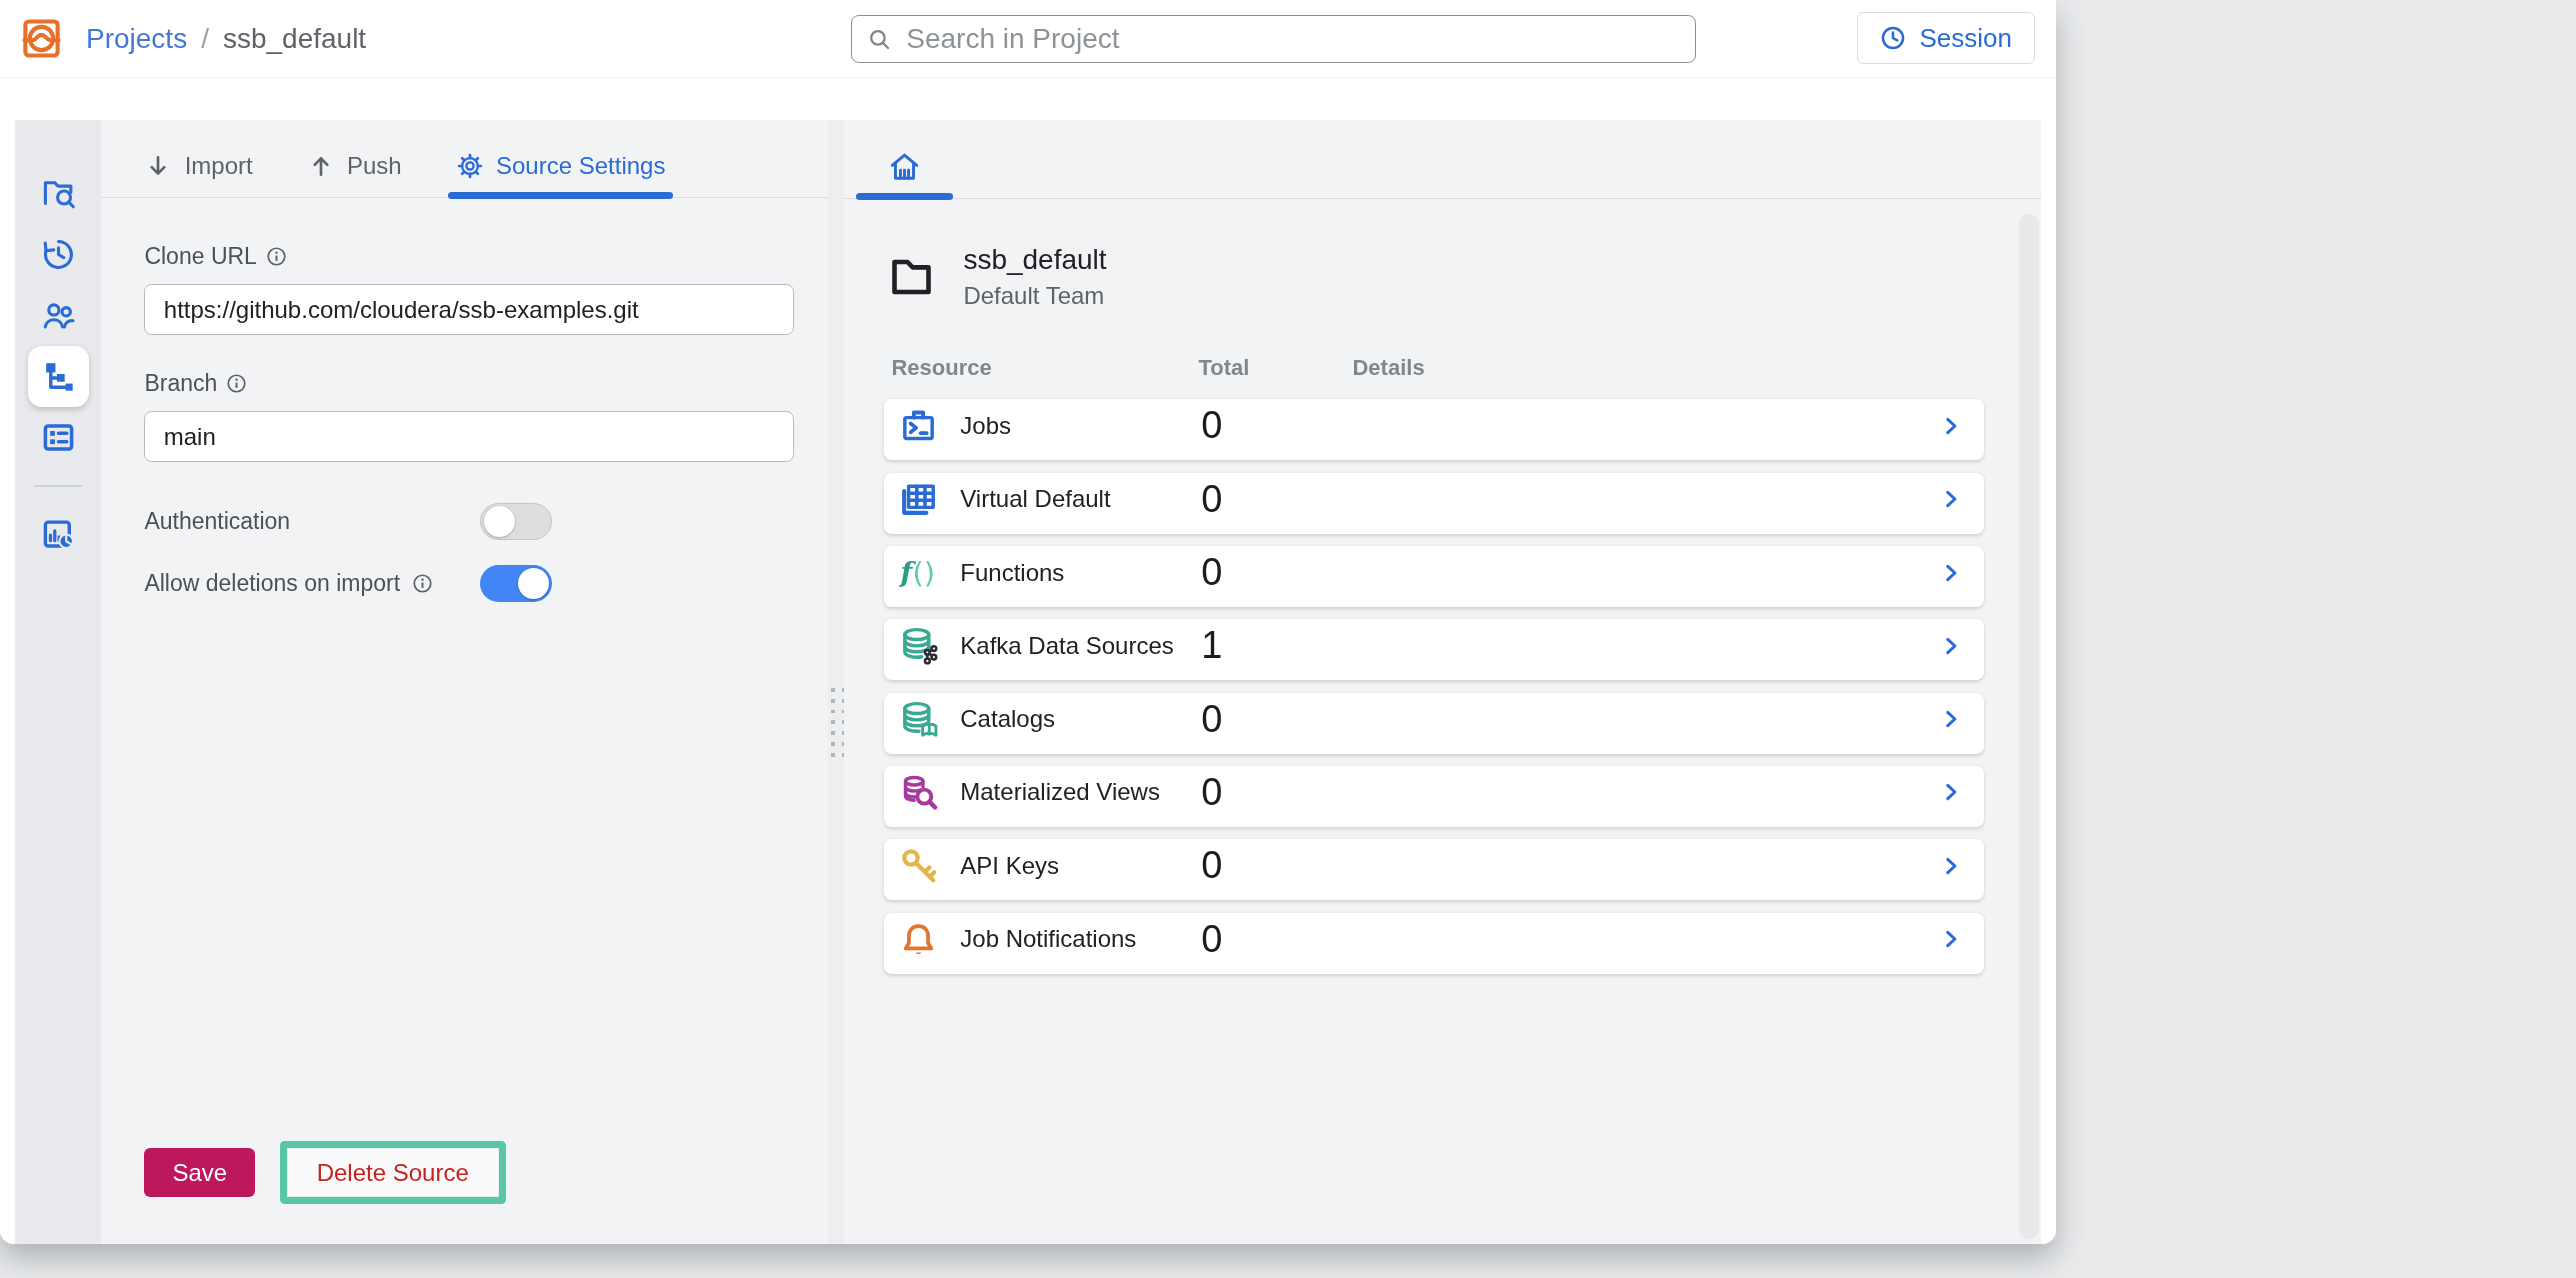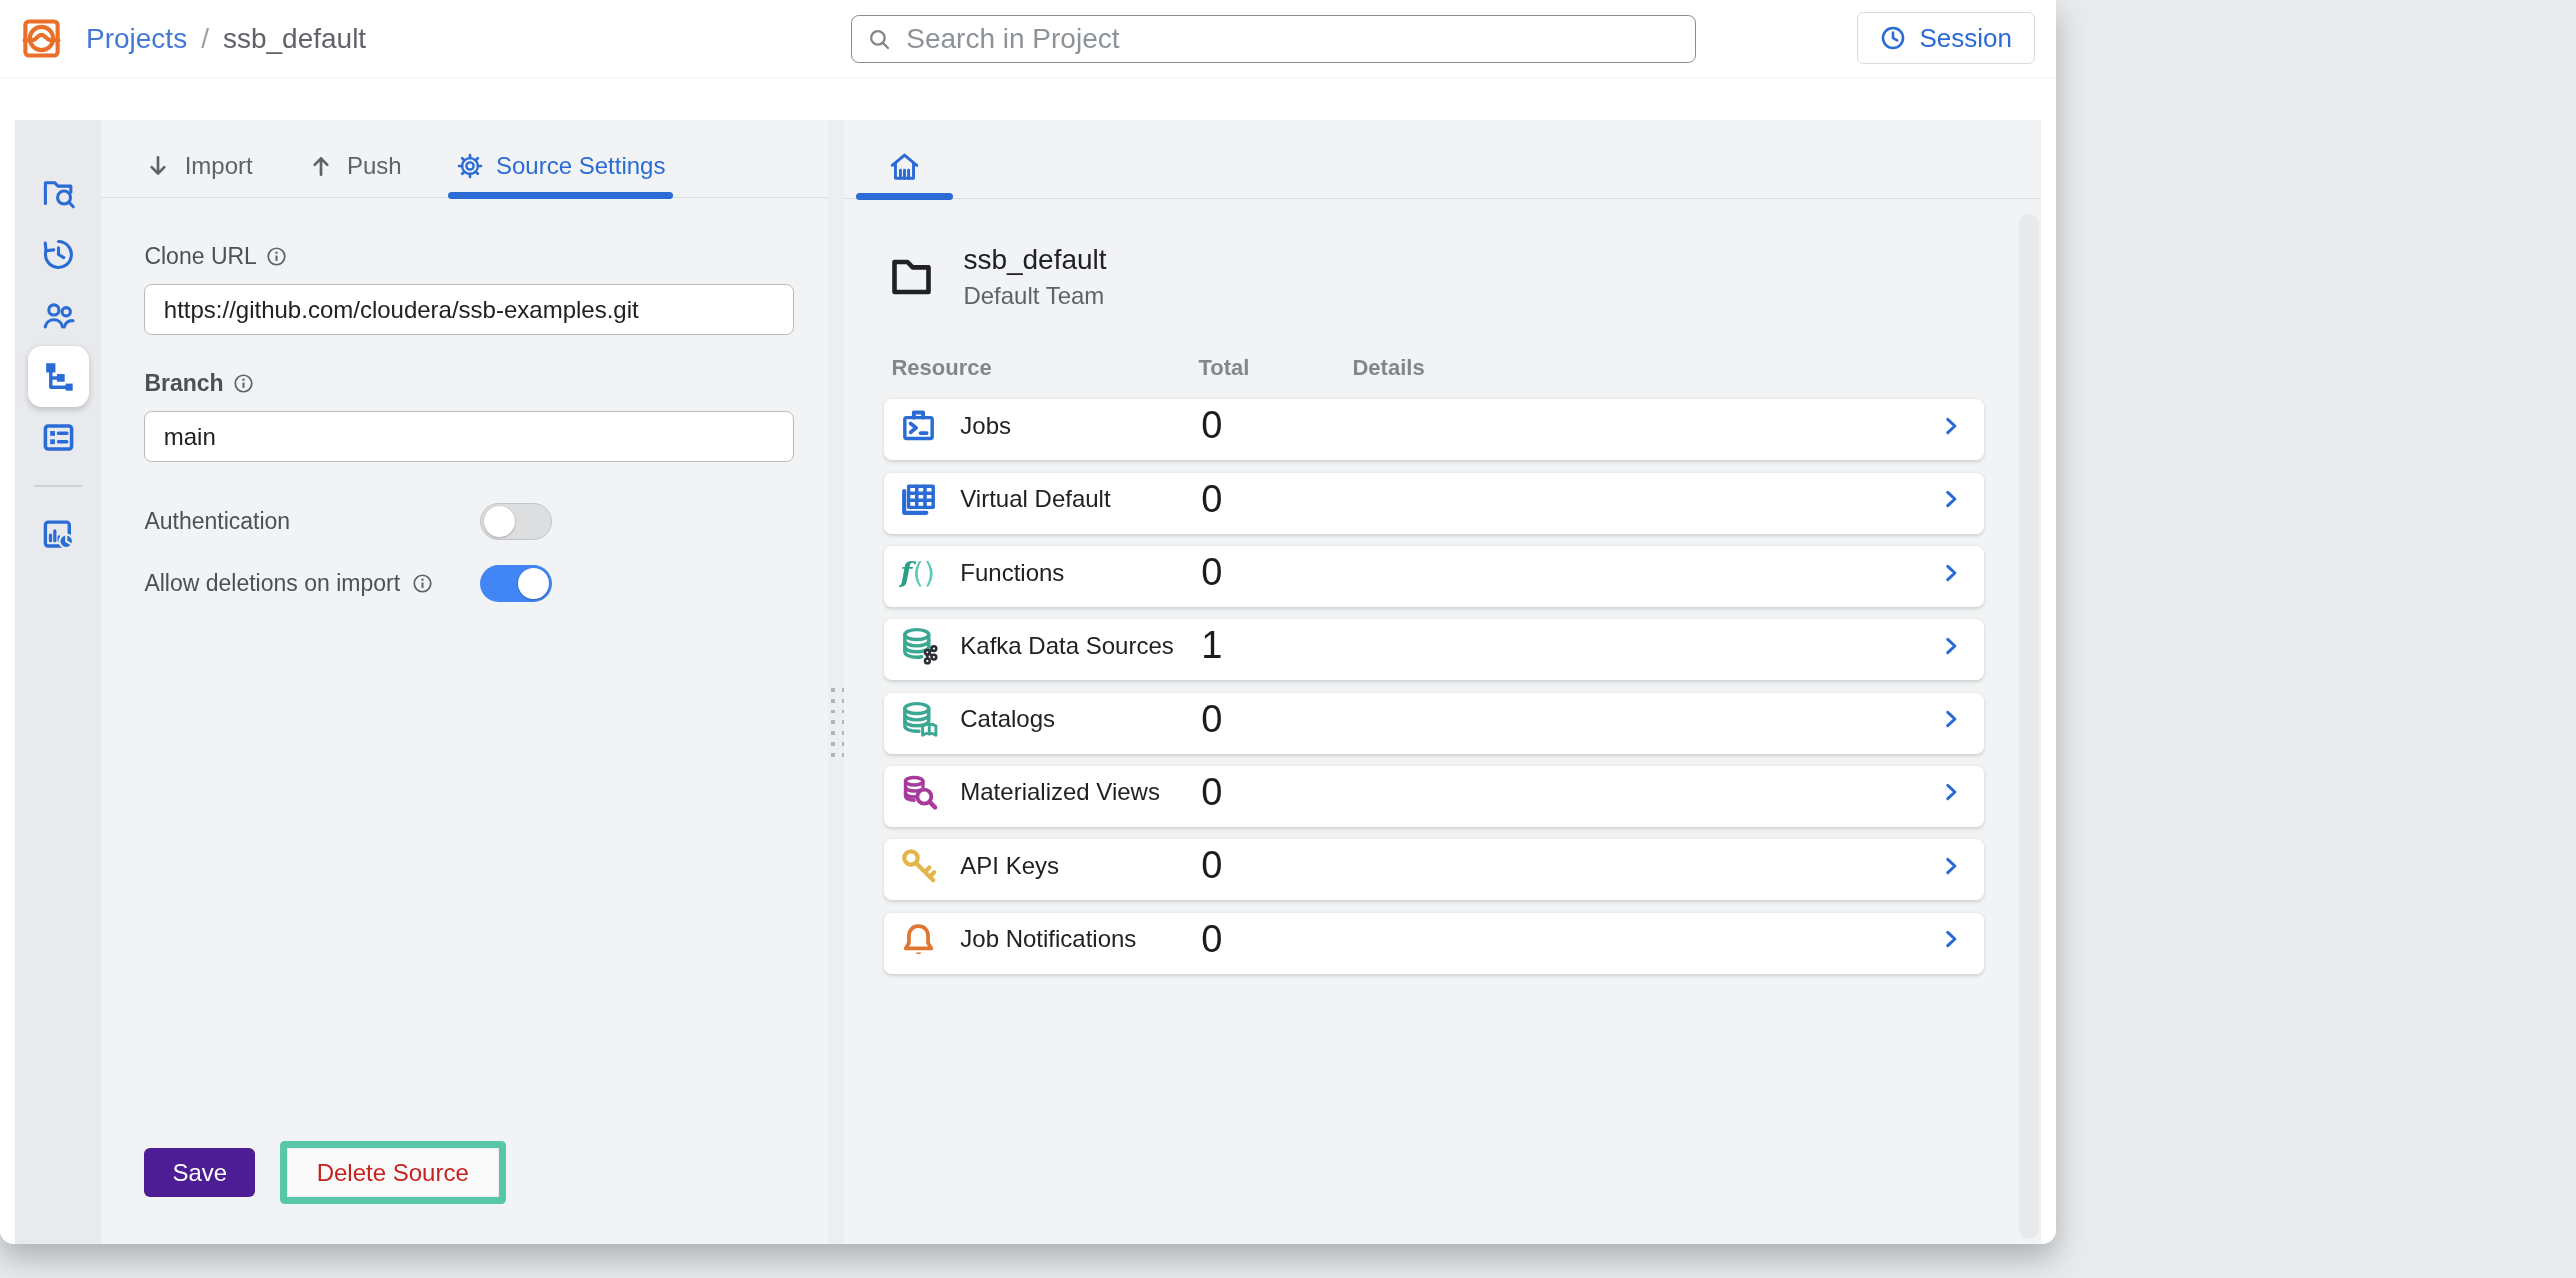--- a/index.html
+++ b/index.html
@@ -47,33 +47,33 @@
   .tab.active { color:#2a6bd6; }
   .tab.active::after { content:""; position:absolute; left:-7.7px; right:-7.7px; bottom:-1.5px;
     height:6.1px; background:#2a6bd6; border-radius:3.8px; }
 
   .form { padding:45px 43px 0 43px; }
   .field-label { display:flex; align-items:center; gap:8px; font-size:23px; color:#4d5156;
     margin-bottom:14px; }
   .field-label svg { width:23px; height:23px; color:#5f6368; }
   .text-input { width:650px; height:51px; border:1.5px solid #b7bbbf; border-radius:7.7px;
     background:#fff; font-size:24px; color:#202124; padding:0 18.4px; font-family:inherit; outline:none; }
-  .gap-lg { margin-top:35px;font-weight:bold; }
+  .gap-lg { margin-top:35px; }
   .toggle-row { display:flex; align-items:center; margin-top:41px; }
   .toggle-row + .toggle-row { margin-top:24.6px; }
   .toggle-label { width:336px; font-size:23px; color:#4d5156; display:flex; align-items:center; gap:10.8px; }
   .toggle-label svg { width:23px; height:23px; color:#5f6368; }
   .toggle { width:72px; height:37px; border-radius:20px; position:relative; cursor:pointer; flex:0 0 auto; }
   .toggle .knob { position:absolute; top:3.1px; width:31px; height:31px; border-radius:50%;
     background:#fff; box-shadow:0 0.8px 2.3px rgba(0,0,0,.3); }
   .toggle.on { background:#4285f4; } .toggle.on .knob { right:3.8px; }
   .toggle.off { background:#dcdee0; border:1.5px solid #c3c5c8; } .toggle.off .knob { left:2.3px; top:1.5px; }
 
   .actions { position:absolute; left:43px; bottom:40px; display:flex; align-items:center; gap:24.6px; }
-  .save-btn { height:49px; padding:0 28px; background:#4c1d95; border:none; border-radius:6.1px;
+  .save-btn { height:49px; padding:0 28px; background:#be185d; border:none; border-radius:6.1px;
     color:#fff; font-size:24px; font-family:inherit; cursor:pointer; }
   .delete-ring { border:7px solid #58c7a7; border-radius:4.6px; }
   .delete-btn { height:49px; padding:0 29px; background:#fafafa; border:1.5px solid #ececec;
     color:#c5221f; font-size:24px; font-family:inherit; cursor:pointer; }
 
   
   .divider { width:15.4px; background:#eceef0; position:relative; flex:0 0 auto; }
   .drag-handle { position:absolute; left:3.1px; top:568px; display:grid;
     grid-template-columns:3.8px 3.8px; gap:7px; }
   .drag-handle i { width:3.8px; height:3.8px; background:#b2b5b8; display:block; }

